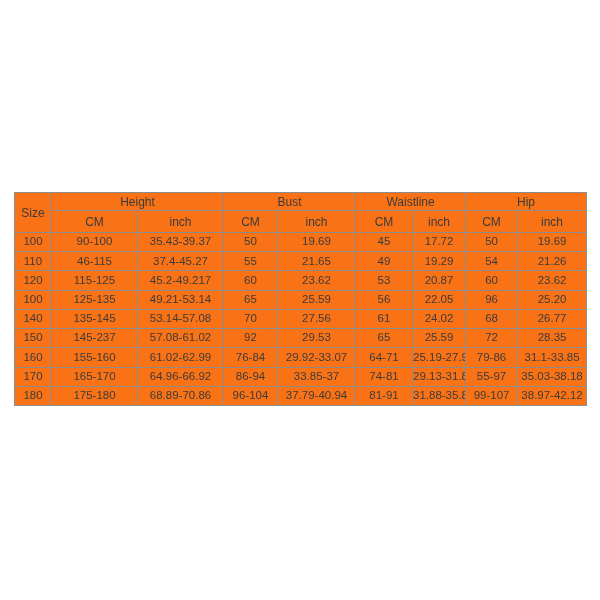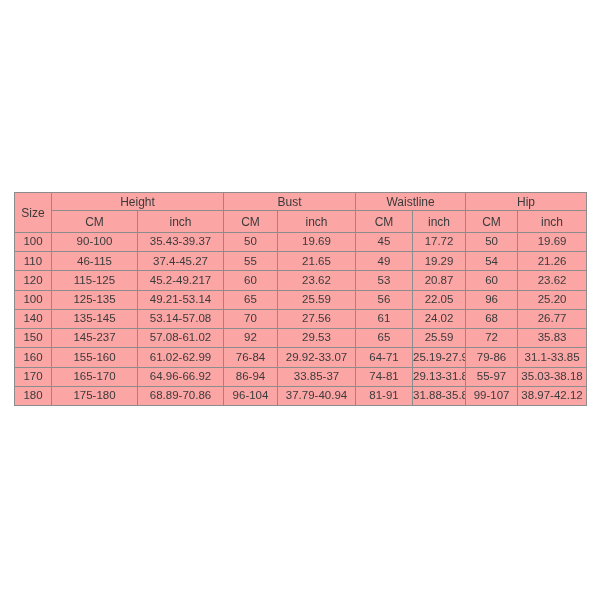--- a/index.html
+++ b/index.html
@@ -16,21 +16,21 @@
   }
   .size-chart {
     position: absolute;
     left: 14px;
     top: 192px;
     width: 573px;
     height: 214px;
     border-collapse: collapse;
     table-layout: fixed;
     color: #3b3b3b;
-    background: #fca5a5;
+    background: #f97316;
   }
   .size-chart th,
   .size-chart td {
     border: 1px solid #8c8c8c;
     text-align: center;
     vertical-align: middle;
     font-weight: normal;
     padding: 0;
     white-space: nowrap;
     overflow: hidden;
@@ -135,21 +135,21 @@
       </tr>
       <tr>
         <td>150</td>
         <td>145-237</td>
         <td>57.08-61.02</td>
         <td>92</td>
         <td>29.53</td>
         <td>65</td>
         <td>25.59</td>
         <td>72</td>
-        <td>35.83</td>
+        <td>28.35</td>
       </tr>
       <tr>
         <td>160</td>
         <td>155-160</td>
         <td>61.02-62.99</td>
         <td>76-84</td>
         <td>29.92-33.07</td>
         <td>64-71</td>
         <td>25.19-27.95</td>
         <td>79-86</td>

